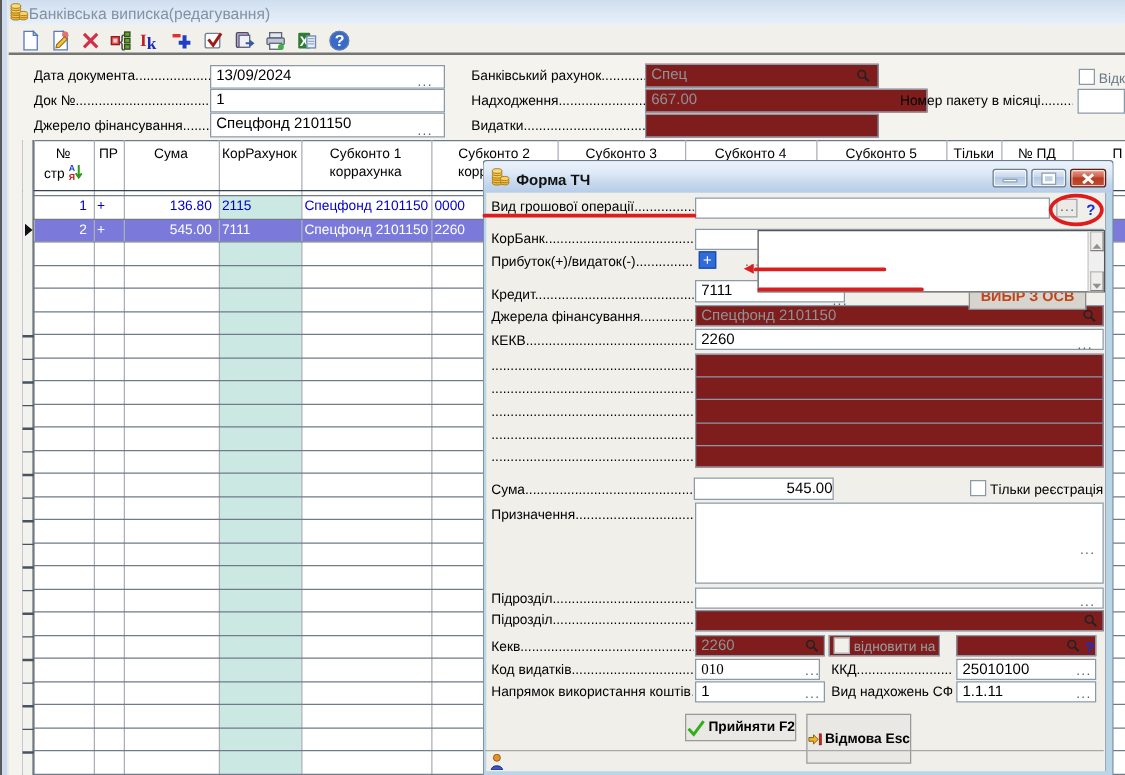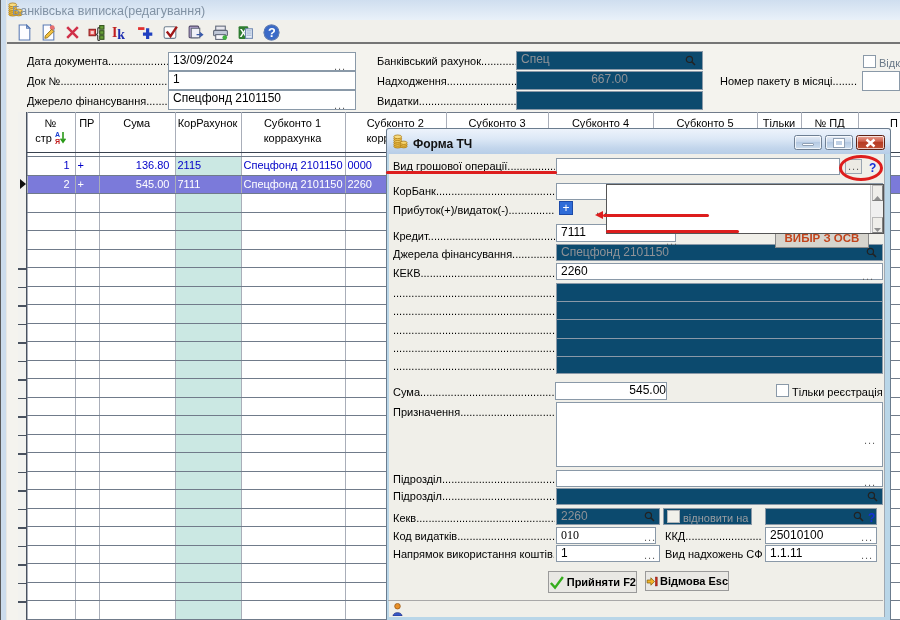--- a/index.html
+++ b/index.html
@@ -1,28 +1,28 @@
 <!DOCTYPE html>
 <html><head><meta charset="utf-8"><style>
 * { margin:0; padding:0; box-sizing:border-box; }
 html,body { width:900px; height:620px; overflow:hidden; }
 body { position:relative; font-family:"Liberation Sans",sans-serif; font-size:11px; background:#f4f3ee; }
 #titlebar { position:absolute; left:0; top:0; width:900px; height:20px;
   background:linear-gradient(180deg,#cfdeef,#e9f1f9); z-index:5; }
-#titlebar .tt { position:absolute; left:12px; top:3.5px; font-size:12.5px; color:#8192a4; }
+#titlebar .tt { position:absolute; left:23px; top:3.5px; font-size:12.5px; color:#8192a4; }
 #titlebar .ic { position:absolute; left:8px; top:2px; }
 #toolbar { position:absolute; left:0; top:20px; width:900px; height:23.5px; background:#f1f0eb;
   border-bottom:2px solid #757575; z-index:5; }
 #leftframe { position:absolute; left:0; top:0; width:7px; height:620px;
   background:linear-gradient(90deg,#5a5a5a 0 1.5px,#ccdcec 1.5px 6px,#e8e8e4 6px); z-index:6; }
 .lb { position:absolute; white-space:nowrap; overflow:hidden; color:#000; z-index:3; }
 .fw,.fg { position:absolute; background:#fff; border:1px solid #8a99a8; font-size:12px;
   white-space:nowrap; overflow:hidden; z-index:3; }
 .fw .ft { padding-left:4px; display:inline-block; }
-.fg { background:#0c4a6e; }
+.fg { background:#7f1d1d; }
 .fg .fgt { padding-left:4px; display:inline-block; color:#8f9297; }
 .dots3 { position:absolute; color:#606060; font-size:11px; letter-spacing:1px; z-index:4; }
 .qm { position:absolute; color:#1430d8; font-weight:bold; font-size:12px; z-index:4; }
 .mg { position:absolute; z-index:4; }
 .cb { position:absolute; width:13px; height:13px; background:#fff; border:1px solid #8a99a8; z-index:3; }
 .cb.dis { background:#f1f0ea; border-color:#b0b4b8; }
 .clab { position:absolute; font-size:11px; z-index:3; }
 .clab.gray { color:#9a9da1; }
 #tblbg { position:absolute; left:17.5px; top:112px; width:882.5px; height:508px;
   background:#fff; border-left:1.5px solid #3c4654; border-top:1px solid #707b8a; z-index:1; }
@@ -284,21 +284,21 @@
 <div class="lb" style="left:27px;top:95px;width:141px"><span>Джерело фінансування</span><span class="dots">........................................................................................................................</span></div>
 <div class="fw" style="left:168px;top:90px;width:188px;height:20px;"><span class="ft">Спецфонд 2101150</span></div>
 <div class="dots3" style="left:334px;top:99px">...</div>
 <div class="lb" style="left:377px;top:55px;width:139px"><span>Банківський рахунок</span><span class="dots">........................................................................................................................</span></div>
 <div class="fg" style="left:516px;top:51px;width:187px;height:19px;"><span class="fgt">Спец</span></div>
 <div class="mg" style="left:685px;top:55px"><svg width="11" height="11" viewBox="0 0 11 11">
       <circle cx="4.4" cy="4.4" r="3.1" fill="none" stroke="#222" stroke-width="1.2"></circle>
       <line x1="6.8" y1="6.8" x2="10" y2="10" stroke="#222" stroke-width="1.6"></line>
     </svg></div>
 <div class="lb" style="left:377px;top:75px;width:139px"><span>Надходження</span><span class="dots">........................................................................................................................</span></div>
-<div class="fg" style="left:516px;top:71px;width:187px;height:19px;text-align:center;padding-right:4px"><span class="fgt">667.00</span></div>
+<div class="fg" style="left:516px;top:71px;width:226px;height:19px;text-align:left;padding-right:4px"><span class="fgt">667.00</span></div>
 <div class="lb" style="left:377px;top:95px;width:139px"><span>Видатки</span><span class="dots">........................................................................................................................</span></div>
 <div class="fg" style="left:516px;top:91px;width:187px;height:19px;"></div>
 <div class="lb" style="left:720px;top:75px;width:138px"><span>Номер пакету в місяці</span><span class="dots">........................................................................................................................</span></div>
 <div class="fw" style="left:862px;top:71px;width:38px;height:20px;"></div>
 <div class="cb" style="left:863px;top:55px"></div>
 <div class="clab" style="left:879px;top:57px;color:#6a7988">Відкр</div>
 <div id="dlg">
   <div id="dlgbody"></div>
   <div id="dlgtitle">
       <span class="ic"><svg width="15" height="15" viewBox="0 0 16 16">
@@ -402,21 +402,21 @@
 <div class="dots3" style="left:644px;top:549px">...</div>
 <div class="lb" style="left:665px;top:548px;width:97px"><span>Вид надхожень СФ</span></div>
 <div class="fw" style="left:765px;top:545px;width:112px;height:17px;"><span class="ft">1.1.11</span></div>
 <div class="dots3" style="left:861px;top:549px">...</div>
 <div class="btn" style="left:548px;top:571px;width:89px;height:22px">
       <svg width="17" height="15" viewBox="0 0 17 15">
         <path d="M2 8 L6.5 13 L15 1.5" stroke="#35ad1d" stroke-width="2.6" fill="none"></path>
       </svg>
       <span>Прийняти F2</span>
     </div>
-<div class="btn" style="left:645px;top:571px;width:84px;height:20px">
+<div class="btn" style="left:645px;top:571px;width:84px;height:40px">
       <svg width="16" height="13" viewBox="0 0 16 13">
         <path d="M1.5 4.5 H6.5 V1.5 L11.5 6.5 L6.5 11.5 V8.5 H1.5 Z" fill="#f0b429" stroke="#7a5200" stroke-width="0.9"></path>
         <rect x="12.5" y="0.5" width="2.6" height="12" fill="#c02818" stroke="#701008" stroke-width="0.5"></rect>
       </svg>
       <span>Відмова Esc</span>
     </div>
 <div class="statline"></div>
 <div style="position:absolute;left:392px;top:603px;z-index:21"><svg width="11" height="13" viewBox="0 0 11 13">
         <circle cx="5.5" cy="3.2" r="2.8" fill="#e89028" stroke="#905010" stroke-width="0.7"></circle>
         <path d="M1 13 C1 8.5 10 8.5 10 13 Z" fill="#3858c8" stroke="#182878" stroke-width="0.7"></path>

